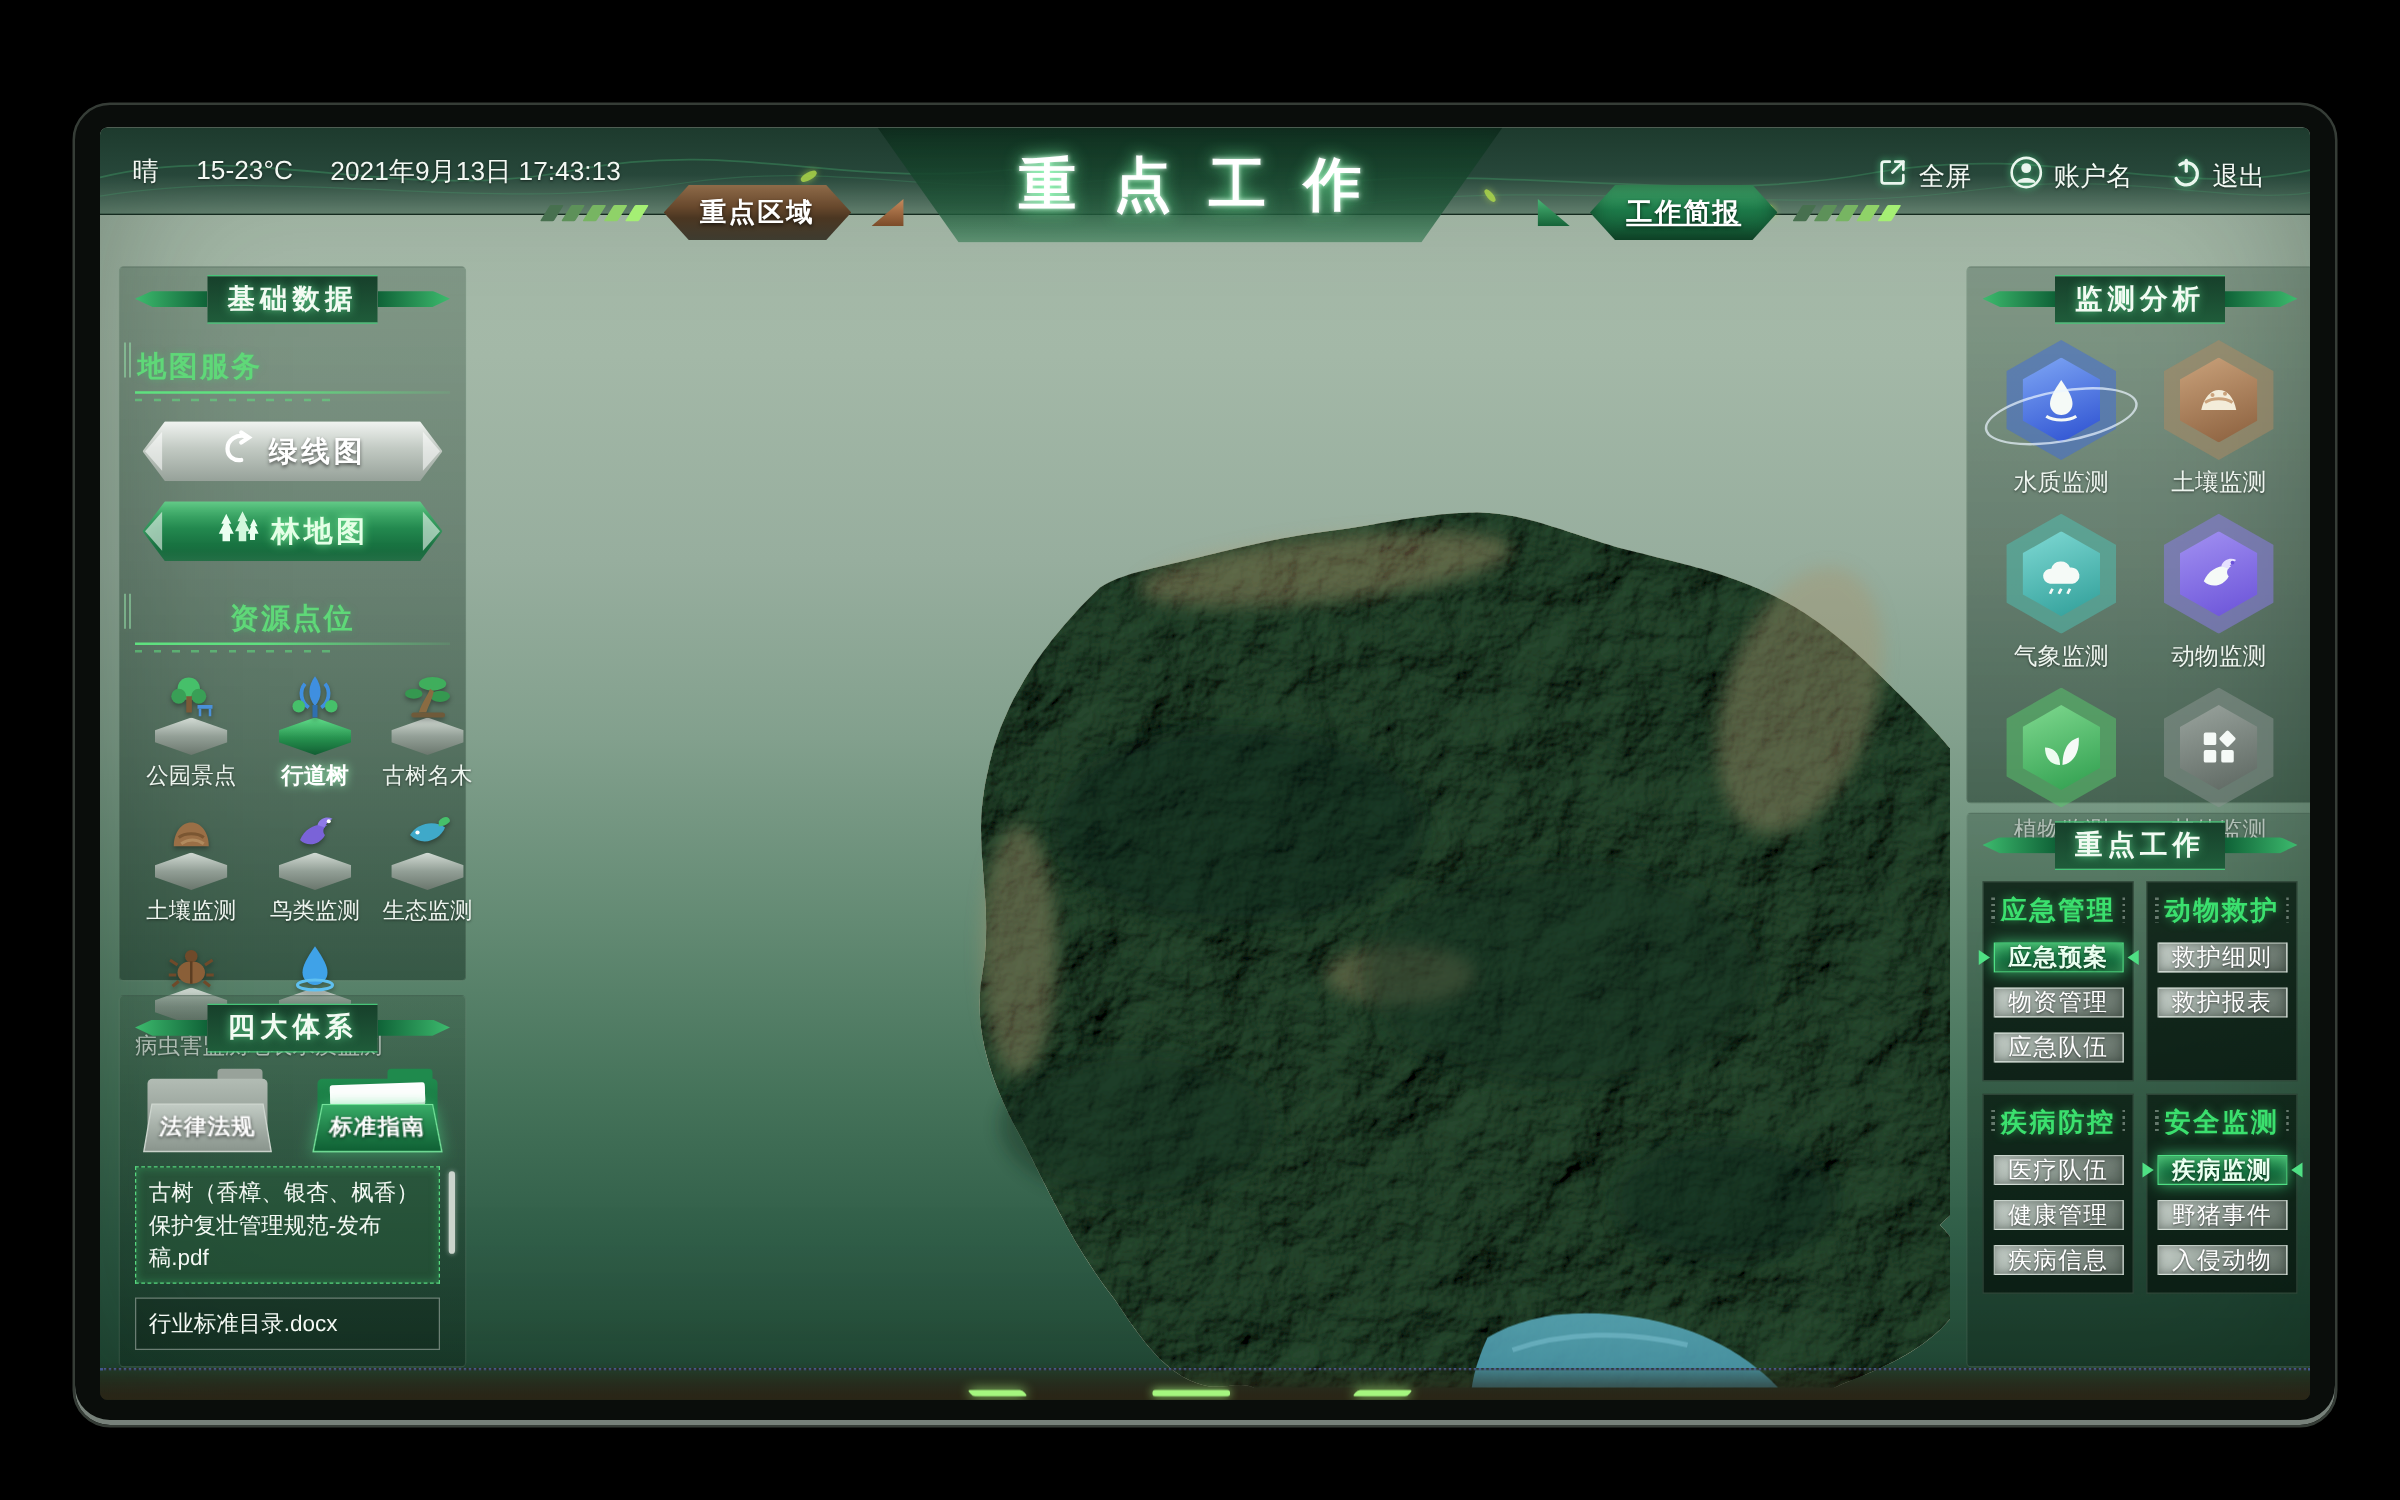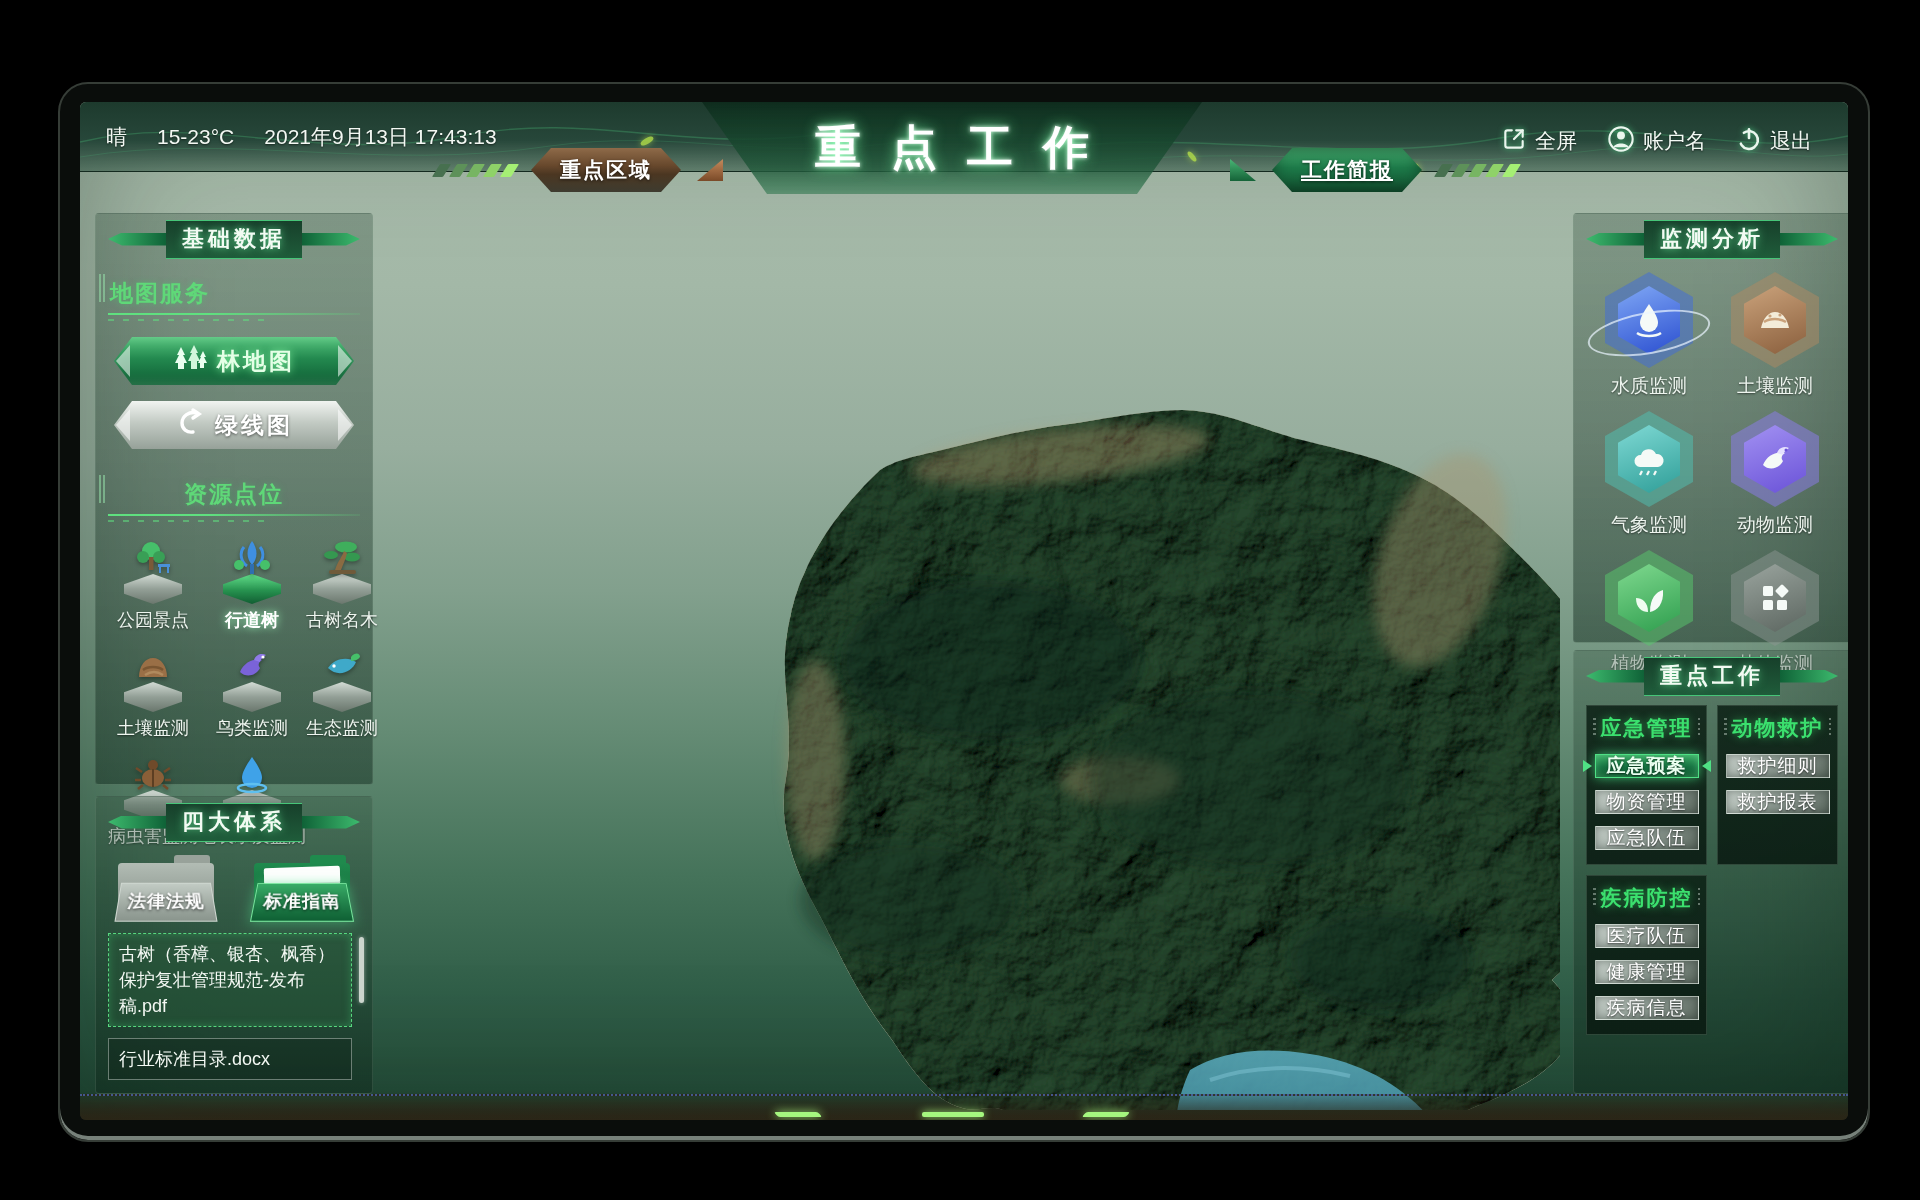--- a/index.html
+++ b/index.html
@@ -279,39 +279,39 @@
     <div class="panel" id="panel-base">
       <div class="banner">
         <div class="wing l"></div>
         <div class="cap">基础数据</div>
         <div class="wing r"></div>
       </div>
       <div class="sec-label">地图服务</div>
       <div class="sec-line"></div>
       <div class="sec-dashes"></div>
       <div id="map-buttons">
+          <div class="mapbtn silver">
+     <span class="gem l"></span>
+     <span><svg width="30" height="30" viewBox="0 0 30 30" fill="none" stroke="#ffffff" stroke-width="3.4" stroke-linecap="round">
+                <path d="M22 6 C14 4 7 9 7 16 C7 22 12 26 18 25"></path>
+                <path d="M18 3 L24 7 L18 11"></path>
+              </svg></span>
+     <span>绿线图</span>
+     <span class="gem r"></span>
+   </div>
           <div class="mapbtn green">
      <span class="gem l"></span>
      <span><svg width="34" height="30" viewBox="0 0 34 30">
                 <path d="M8 4 L12 12 L10 12 L14 20 L11 20 L11 26 L5 26 L5 20 L2 20 L6 12 L4 12 Z" fill="#eafff0"></path>
                 <path d="M21 2 L25 10 L23 10 L27 18 L24 18 L24 26 L18 26 L18 18 L15 18 L19 10 L17 10 Z" fill="#d2f7dc"></path>
                 <path d="M30 8 L33 14 L31 14 L34 20 L31 20 L31 25 L27 25 L27 20 L25 20 L28 14 L27 14 Z" fill="#eafff0"></path>
               </svg></span>
      <span>林地图</span>
      <span class="gem r"></span>
    </div>
-          <div class="mapbtn silver">
-     <span class="gem l"></span>
-     <span><svg width="30" height="30" viewBox="0 0 30 30" fill="none" stroke="#ffffff" stroke-width="3.4" stroke-linecap="round">
-                <path d="M22 6 C14 4 7 9 7 16 C7 22 12 26 18 25"></path>
-                <path d="M18 3 L24 7 L18 11"></path>
-              </svg></span>
-     <span>绿线图</span>
-     <span class="gem r"></span>
-   </div>
         </div>
       <div class="sec-label" style="margin-top:30px;text-align:center;">资源点位</div>
       <div class="sec-line"></div>
       <div class="sec-dashes"></div>
       <div class="rgrid">
           <div class="ritem">
     <div class="riconwrap">
       <div class="platform"></div>
       <div class="rglyph"><svg viewBox="0 0 40 40">
                   <circle cx="18" cy="13" r="9" fill="#46c06a"></circle>
@@ -553,18 +553,28 @@
           <div class="wcard">
     <div class="wtitle">
       <span class="stripe"></span>
       <span class="wt">疾病防控</span>
       <span class="stripe"></span>
     </div>
   <div class="wbtn">医疗队伍</div>
             <div class="wbtn">健康管理</div>
             <div class="wbtn">疾病信息</div>
           </div>
+          <div class="wcard">
+    <div class="wtitle">
+      <span class="stripe"></span>
+      <span class="wt">安全监测</span>
+      <span class="stripe"></span>
+    </div>
+  <div class="wbtn active">疾病监测</div>
+            <div class="wbtn">野猪事件</div>
+            <div class="wbtn">入侵动物</div>
+          </div>
         </div>
     </div>
 
     <div class="bottomstrip"></div>
   </div>
 </div>
 
 </body></html>

